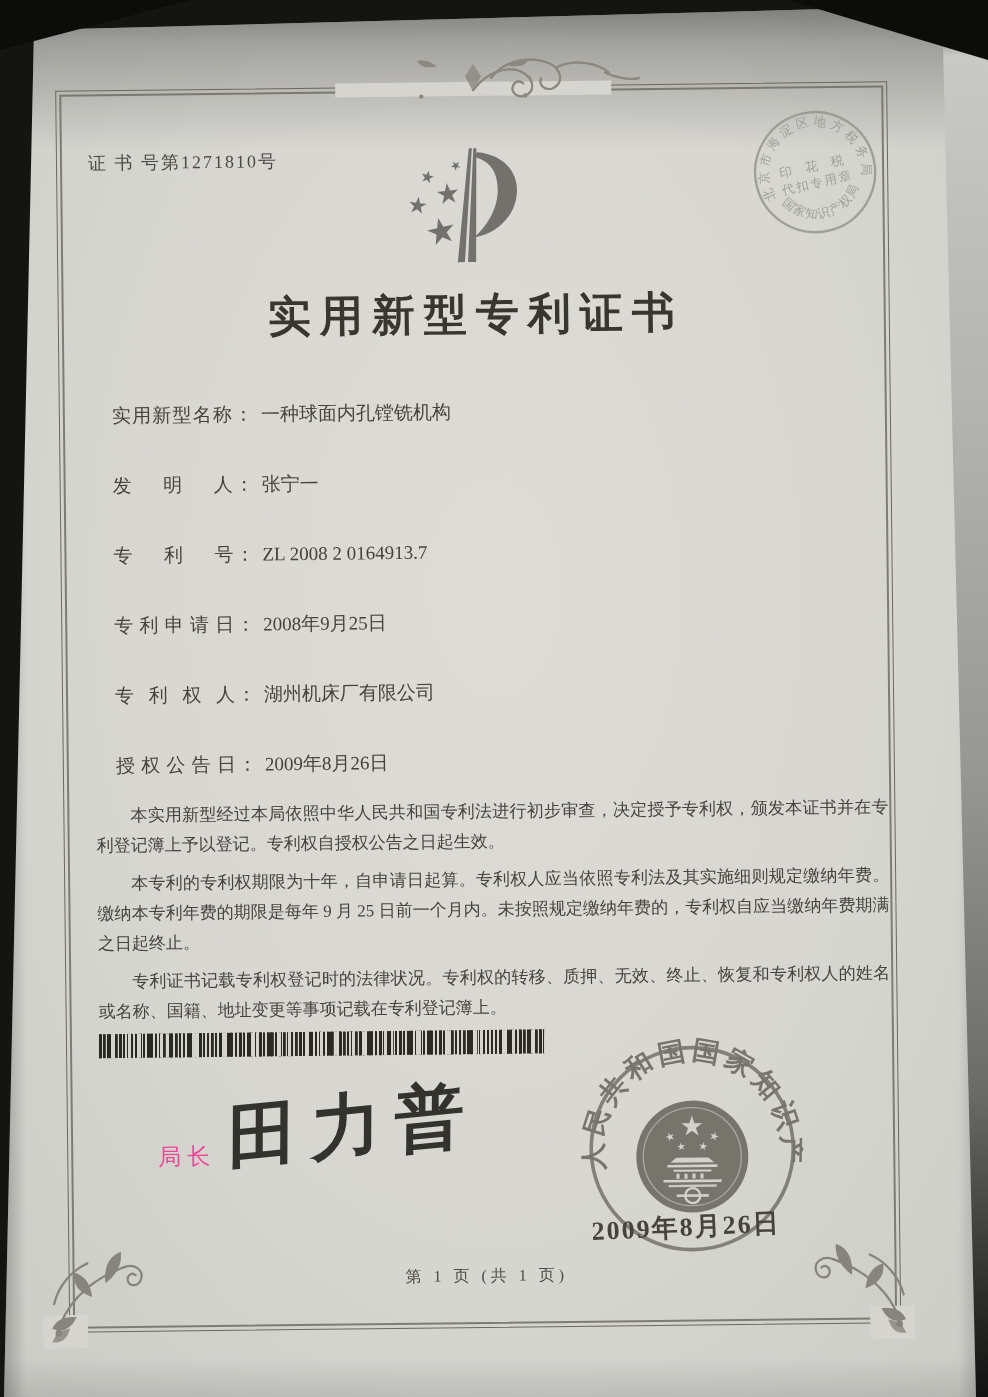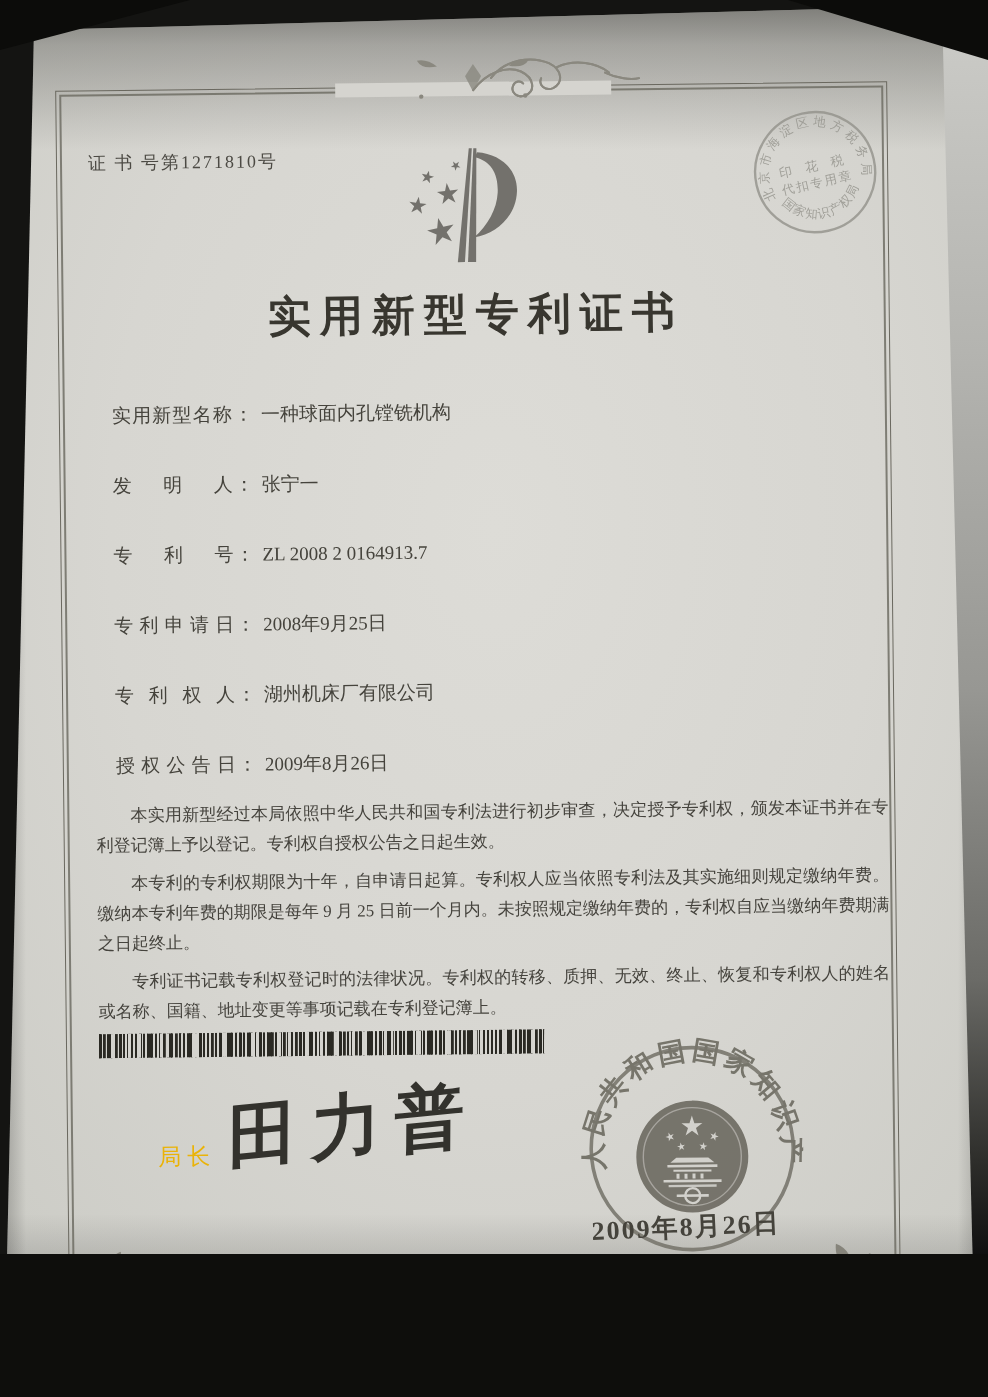--- a/index.html
+++ b/index.html
@@ -1,16 +1,16 @@
 <!DOCTYPE html>
 <html><head>
 <meta charset="utf-8">
 <style>
   html,body{margin:0;padding:0;background:#0e0e0c;}
-  .photo{position:relative;width:988px;height:1254px;overflow:hidden;
+  .photo{position:relative;width:988px;height:1397px;overflow:hidden;
          background:#141412;font-family:"Liberation Serif","DejaVu Serif",serif;}
 
   
   .book-edge{position:absolute;right:0;top:0;width:92px;height:100%;
     background:linear-gradient(180deg,#1c1c1a 0%,#c9c9c5 4%,#b4b4b0 28%,#979793 55%,#6b6b67 78%,#2c2c29 93%,#101010 100%);}
 
   
   .paper{position:absolute;inset:0;
     clip-path:polygon(34px 30px,942px 6px,976px 1397px,4px 1397px);
     background:radial-gradient(ellipse at 50% 42%,#dddcd7 0%,#d7d6d1 55%,#ccccc6 100%);}
@@ -53,21 +53,21 @@
     text-align:justify;color:#45433d;}
 
   .barcode{position:absolute;left:95px;top:1030px;width:446px;height:24px;
     background-image:
       repeating-linear-gradient(90deg,transparent 0 29px,#d4d3ce 29px 32px),
       repeating-linear-gradient(90deg,transparent 0 12px,#d4d3ce 12px 14px),
       repeating-linear-gradient(90deg,#2a2923 0 2px,transparent 2px 4px),
       repeating-linear-gradient(90deg,#2a2923 0 3px,transparent 3px 10px),
       repeating-linear-gradient(90deg,rgba(42,41,35,.8) 0 1px,transparent 1px 6px);}
 
-  .director-label{position:absolute;left:153px;top:1138px;font-size:23px;letter-spacing:6px;color:#eab308;}
+  .director-label{position:absolute;left:153px;top:1138px;font-size:23px;letter-spacing:6px;color:#ec4899;}
   .signature{position:absolute;left:222px;top:1078px;font-size:70px;letter-spacing:14px;
     color:#33322d;transform:rotate(-5deg) skewX(-6deg);font-weight:600;}
 
   .seal{position:absolute;left:576px;top:1040px;width:222px;height:222px;opacity:.92;}
   .seal-date{position:absolute;left:575px;top:1212px;width:210px;text-align:center;
     font-size:26px;letter-spacing:2px;color:#45433c;transform:rotate(-2deg);font-weight:bold;}
 
   .tax-stamp{position:absolute;left:755px;top:110px;width:132px;height:132px;opacity:.8;
     transform:rotate(-12deg);}
 

